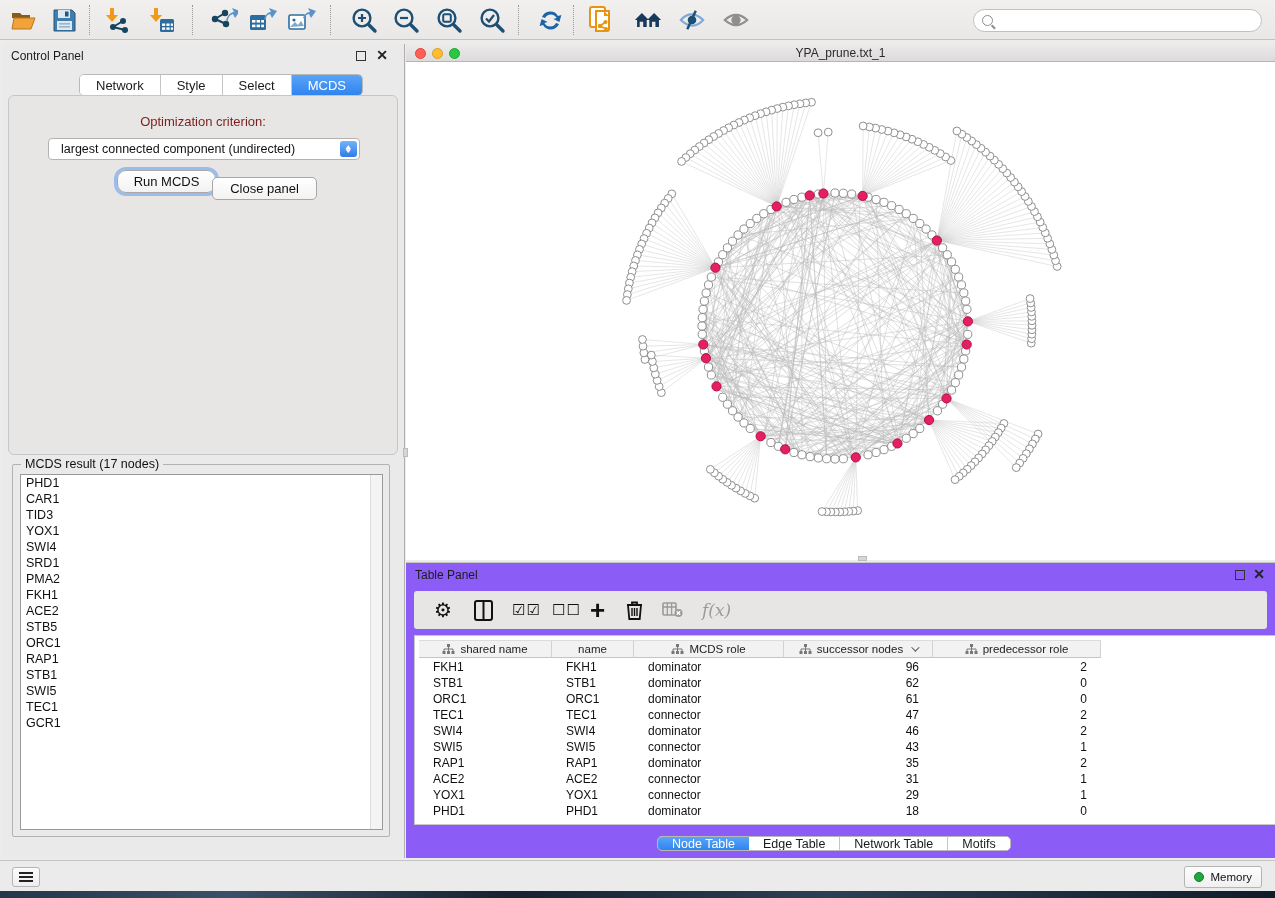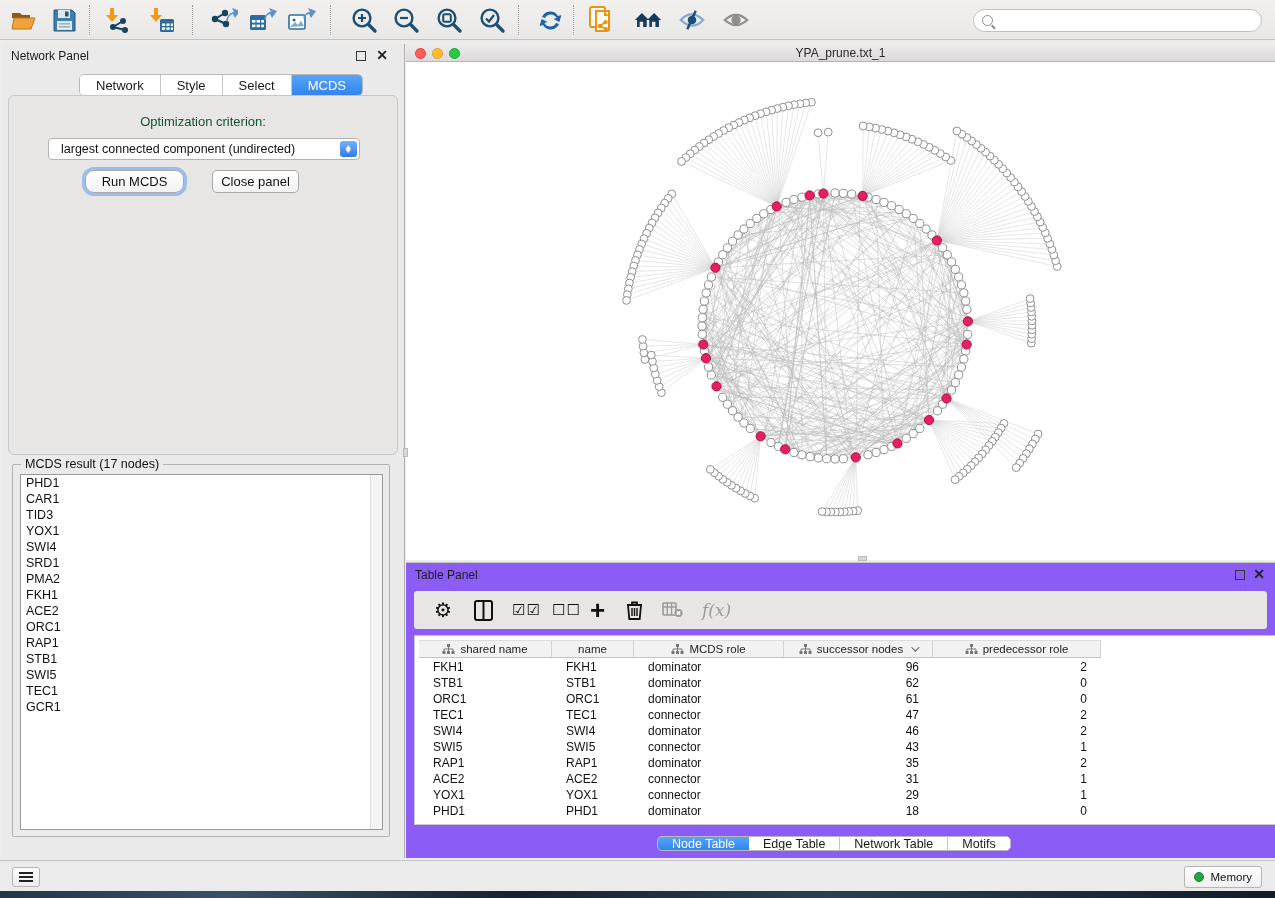--- a/index.html
+++ b/index.html
@@ -37,30 +37,30 @@
 
   .segtabs { position:absolute; display:flex; background:#fff; border:1px solid #b9b9b9; border-radius:5px; overflow:hidden; height:22px; }
   .segtab { font-size:13px; color:#1a1a1a; padding:0 16px; display:flex; align-items:center; border-right:1px solid #c6c6c6; background:#fff; cursor:default; }
   .segtab:last-child { border-right:none; }
   .segtab.active { background:linear-gradient(#58a4f7,#3184ef); color:#fff; border-right:none; }
 
   #cp-tabs { left:77px; top:30px; }
 
   #cp-box { position:absolute; left:6px; top:51px; width:390px; height:360px;
     background:#e7e6e5; border:1px solid #c6c6c6; border-radius:6px; }
-  #opt-label { position:absolute; left:0; width:100%; top:18px; text-align:center; font-size:13px; color:#14532d; }
+  #opt-label { position:absolute; left:0; width:100%; top:18px; text-align:center; font-size:13px; color:#7f1d1d; }
   #opt-select { position:absolute; left:39px; top:42px; width:312px; height:22px; background:#fff;
     border:1px solid #b3b3b3; border-radius:4px; font-size:12.5px; color:#111; display:flex; align-items:center; padding-left:12px; }
   #opt-stepper { position:absolute; right:2px; top:2px; width:17px; height:16px; border-radius:3px;
     background:linear-gradient(#74b3fa,#2f7ce8); color:#fff; display:flex; flex-direction:column; align-items:center; justify-content:center; line-height:4px; }
   #opt-stepper span { font-size:6.5px; transform:scaleX(1.4); }
   .pushbtn { position:absolute; top:74px; height:23px; background:linear-gradient(#ffffff,#f2f2f2);
     border:1px solid #a8a8a8; border-radius:5px; font-size:13px; color:#111; display:flex; align-items:center; justify-content:center; }
-  #run-btn { left:76px; width:99px; box-shadow:0 0 0 3px rgba(112,168,243,.65);border-radius:9px; }
-  #close-btn { left:203px; width:87px; }
+  #run-btn { left:108px; width:99px; box-shadow:0 0 0 3px rgba(112,168,243,.65);border-radius:9px; }
+  #close-btn { left:203px; width:105px;margin-top:7px; }
 
   #mcds-fieldset { position:absolute; left:10px; top:420px; width:378px; height:373px; border:1px solid #b2b2b2; border-radius:2px; }
   #mcds-legend { position:absolute; left:8px; top:-8px; background:#ebeaea; padding:0 4px; font-size:12.5px; color:#111; }
   #mcds-list { position:absolute; left:7px; top:9px; width:363px; height:356px; background:#fff; border:1px solid #999; overflow:hidden; }
   #mcds-list .li { font-size:12.5px; color:#111; line-height:16px; padding-left:5px; }
   #mcds-scroll { position:absolute; right:0; top:0; width:12px; height:100%; background:#f4f4f4; border-left:1px solid #ddd; }
 
   
   #net-window { position:absolute; left:406px; top:44px; width:869px; height:516px; background:#fff; }
   #net-titlebar { position:absolute; left:0; top:0; width:869px; height:18px;
@@ -261,21 +261,21 @@
           </svg>
       </div>
       <div id="toolbar-search">
         <span class="mag"></span>
         <input placeholder="" style="">
       </div>
     </div>
 
     <div id="control-panel">
       <div class="panel-header">
-        <span class="panel-title">Network Panel</span>
+        <span class="panel-title">Control Panel</span>
         <span class="float-box" style="right:38px"></span>
         <span class="close-x" style="right:16px">✕</span>
       </div>
 
       <div id="cp-tabs" class="segtabs">
           <div class="segtab">Network</div>
           <div class="segtab">Style</div>
           <div class="segtab">Select</div>
           <div class="segtab active">MCDS</div>
         </div>
@@ -299,20 +299,21 @@
           <div id="mcds-scroll"></div>
         <div class="li">PHD1</div>
             <div class="li">CAR1</div>
             <div class="li">TID3</div>
             <div class="li">YOX1</div>
             <div class="li">SWI4</div>
             <div class="li">SRD1</div>
             <div class="li">PMA2</div>
             <div class="li">FKH1</div>
             <div class="li">ACE2</div>
+            <div class="li">STB5</div>
             <div class="li">ORC1</div>
             <div class="li">RAP1</div>
             <div class="li">STB1</div>
             <div class="li">SWI5</div>
             <div class="li">TEC1</div>
             <div class="li">GCR1</div>
           </div>
       </div>
     </div>
 

